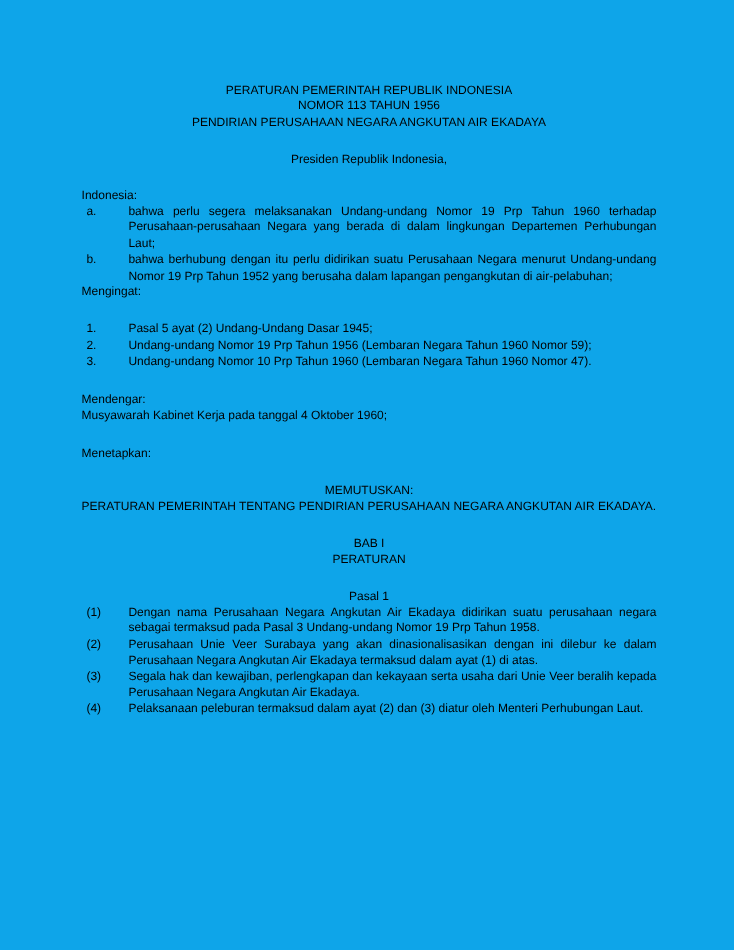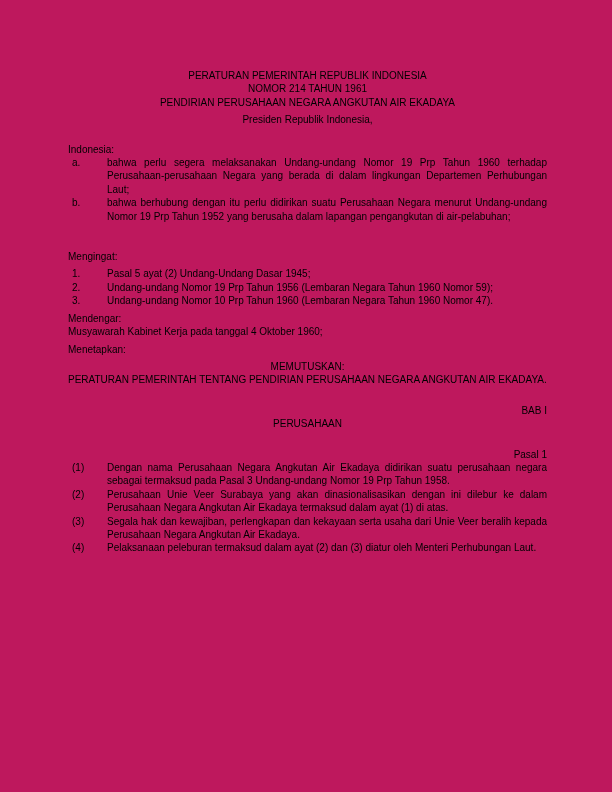--- a/index.html
+++ b/index.html
@@ -4,56 +4,56 @@
 <style>
   html, body {
     margin: 0;
     padding: 0;
     background: #ffffff;
   }
   .page {
     position: relative;
     width: 612px;
     height: 792px;
-    background: #be185d;
+    background: #0ea5e9;
     color: #000000;
     font-family: "Liberation Sans", sans-serif;
     font-size: 10px;
     line-height: 13.4px;
     box-sizing: border-box;
     padding: 69px 65px 40px 68px;
     overflow: hidden;
   }
   .center { text-align: center; }
   .justify { text-align: justify; }
   .block { margin: 0; }
-  .mt-1 { margin-top: 4px; }
+  .mt-1 { margin-top: 18px; }
   .mt-label { margin-top: 16px; }
-  .mt-2 { margin-top: 27px; }
-  .mt-sec { margin-top: 17px; text-align: right; }
+  .mt-2 { }
+  .mt-sec { margin-top: 17px; }
   .li {
     position: relative;
     padding-left: 39px;
     text-align: justify;
   }
   .li .marker {
     position: absolute;
     left: 4px;
     top: 0;
     text-align: left;
   }
 </style>
 </head>
 <body>
 
 <div class="page">
 
   <div class="block center">
     <div>PERATURAN PEMERINTAH REPUBLIK INDONESIA</div>
-    <div>NOMOR 214 TAHUN 1961</div>
+    <div>NOMOR 113 TAHUN 1956</div>
     <div>PENDIRIAN PERUSAHAAN NEGARA ANGKUTAN AIR EKADAYA</div>
   </div>
 
   <div class="block center mt-1">Presiden Republik Indonesia,</div>
 
   <div class="block mt-label">Indonesia:</div>
   <div class="block">
     <div class="li">
       <span class="marker">a.</span>
       <span>bahwa perlu segera melaksanakan Undang-undang Nomor 19 Prp Tahun 1960 terhadap Perusahaan-perusahaan Negara yang berada di dalam lingkungan Departemen Perhubungan Laut;</span>
@@ -82,21 +82,21 @@
 
   <div class="block mt-1">Mendengar:</div>
   <div class="block">Musyawarah Kabinet Kerja pada tanggal 4 Oktober 1960;</div>
 
   <div class="block mt-1">Menetapkan:</div>
 
   <div class="block center mt-1">MEMUTUSKAN:</div>
   <div class="block justify">PERATURAN PEMERINTAH TENTANG PENDIRIAN PERUSAHAAN NEGARA ANGKUTAN AIR EKADAYA.</div>
 
   <div class="block center mt-sec">BAB I</div>
-  <div class="block center">PERUSAHAAN</div>
+  <div class="block center">PERATURAN</div>
 
   <div class="block center mt-sec">Pasal 1</div>
   <div class="block">
     <div class="li">
       <span class="marker">(1)</span>
       <span>Dengan nama Perusahaan Negara Angkutan Air Ekadaya didirikan suatu perusahaan negara sebagai termaksud pada Pasal 3 Undang-undang Nomor 19 Prp Tahun 1958.</span>
     </div>
     <div class="li">
       <span class="marker">(2)</span>
       <span>Perusahaan Unie Veer Surabaya yang akan dinasionalisasikan dengan ini dilebur ke dalam Perusahaan Negara Angkutan Air Ekadaya termaksud dalam ayat (1) di atas.</span>

